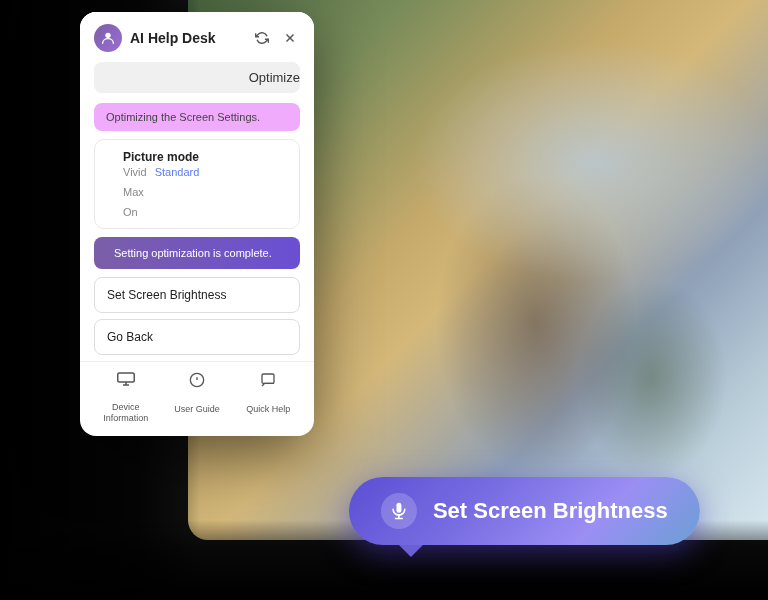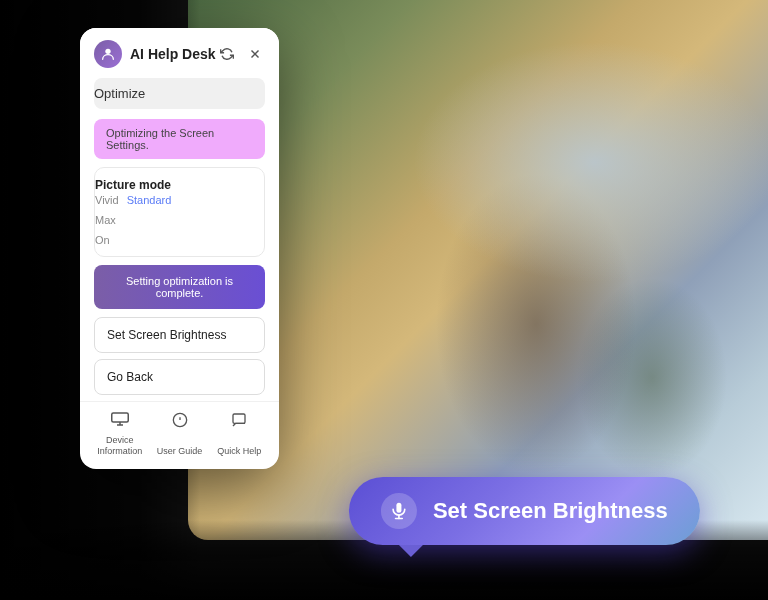--- a/index.html
+++ b/index.html
@@ -53,22 +53,22 @@
       width: 768px;
       height: 80px;
       background: linear-gradient(to top, #000 0%, rgba(0,0,0,0.6) 60%, transparent 100%);
       z-index: 1;
     }
 
     
     .panel {
       position: absolute;
       left: 80px;
-      top: 28px;
-      width: 199px;
+      top: 12px;
+      width: 234px;
       background: #fff;
       border-radius: 16px;
       box-shadow: 0 20px 60px rgba(0,0,0,0.5);
       z-index: 10;
       overflow: hidden;
     }
 
     .panel-header {
       display: flex;
       align-items: center;
@@ -126,35 +126,35 @@
       margin: 10px 14px 10px 14px;
       width: calc(100% - 28px);
       padding: 8px 0;
       background: #f0f0f0;
       border: none;
       border-radius: 8px;
       font-size: 13px;
       font-weight: 500;
       color: #333;
       cursor: pointer;
-      text-align: left;
+      text-align: right;
     }
 
     .status-banner {
       margin: 0 14px 8px 14px;
       padding: 8px 12px;
       background: #f0abfc;
       border-radius: 8px;
       font-size: 11px;
       color: #444;
     }
 
     .settings-card {
       margin: 0 14px 8px 14px;
-      padding: 10px 0;
+      padding: 10px 28px;
       background: #fff;
       border: 1px solid #e8e8e8;
       border-radius: 10px;
     }
 
     .setting-row {
       margin-bottom: 8px;
     }
 
     .setting-row:last-child { margin-bottom: 0; }
@@ -174,26 +174,25 @@
       gap: 8px;
     }
 
     .setting-value .active {
       color: #5b7cf6;
       font-weight: 500;
     }
 
     .complete-banner {
       margin: 0 14px 8px 14px;
-      padding: 10px 8px;
+      padding: 10px 20px;
       background: linear-gradient(90deg, #7b5ea7 0%, #6a4fd4 100%);
       border-radius: 8px;
       font-size: 11px;
       color: #fff;
-      text-align: center;
     }
 
     .action-btn {
       display: block;
       margin: 0 14px 6px 14px;
       width: calc(100% - 28px);
       padding: 10px 12px;
       background: #fff;
       border: 1.5px solid #ddd;
       border-radius: 8px;
@@ -209,24 +208,23 @@
       justify-content: space-around;
       padding: 10px 10px 12px 10px;
       border-top: 1px solid #f0f0f0;
       margin-top: 4px;
     }
 
     .footer-item {
       display: flex;
       flex-direction: column;
       align-items: center;
-      gap: 5px;
+      gap: 12px;
       cursor: pointer;
       flex: 1;
-      justify-content: space-between;
     }
 
     .footer-icon {
       font-size: 16px;
       color: #555;
     }
 
     .footer-label {
       font-size: 9px;
       color: #555;

